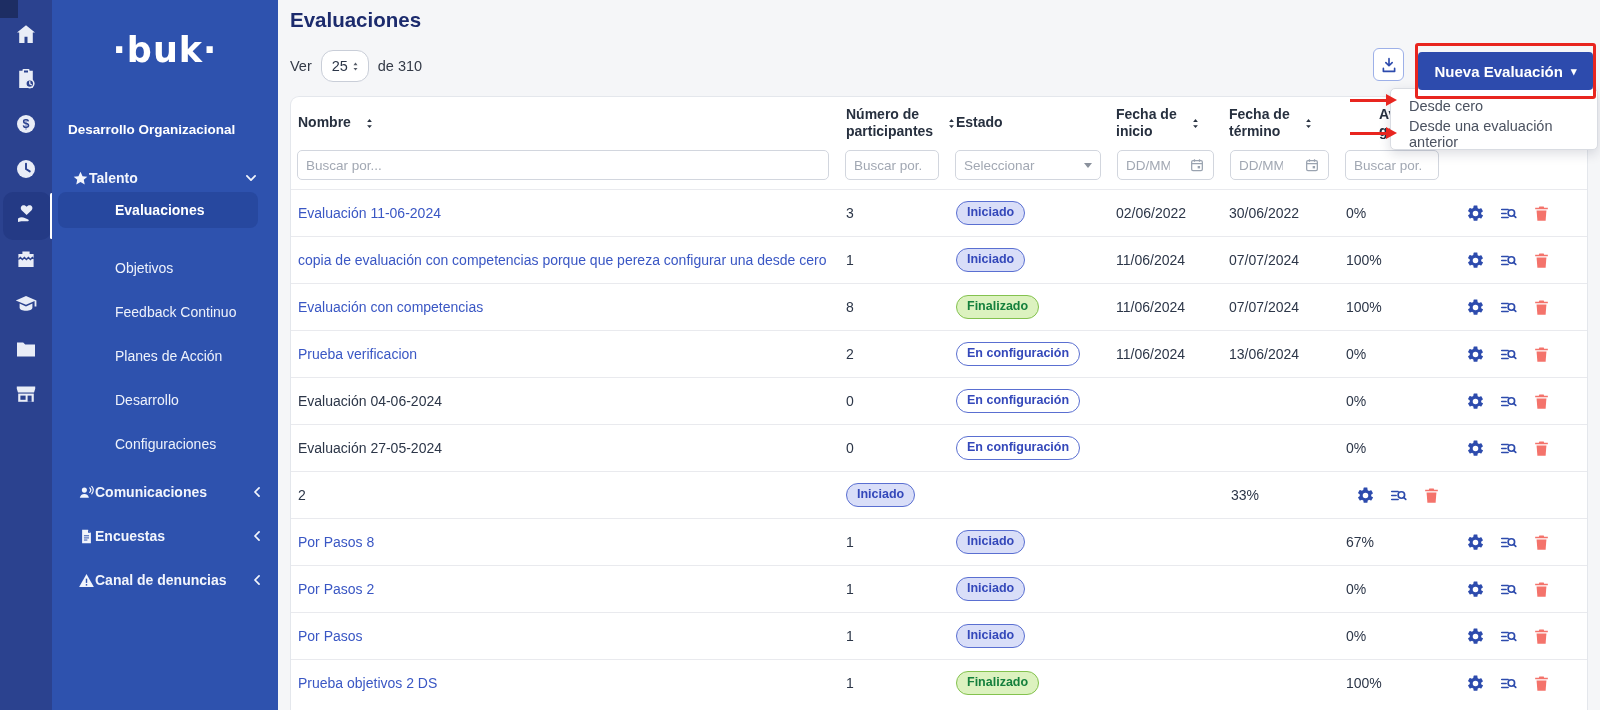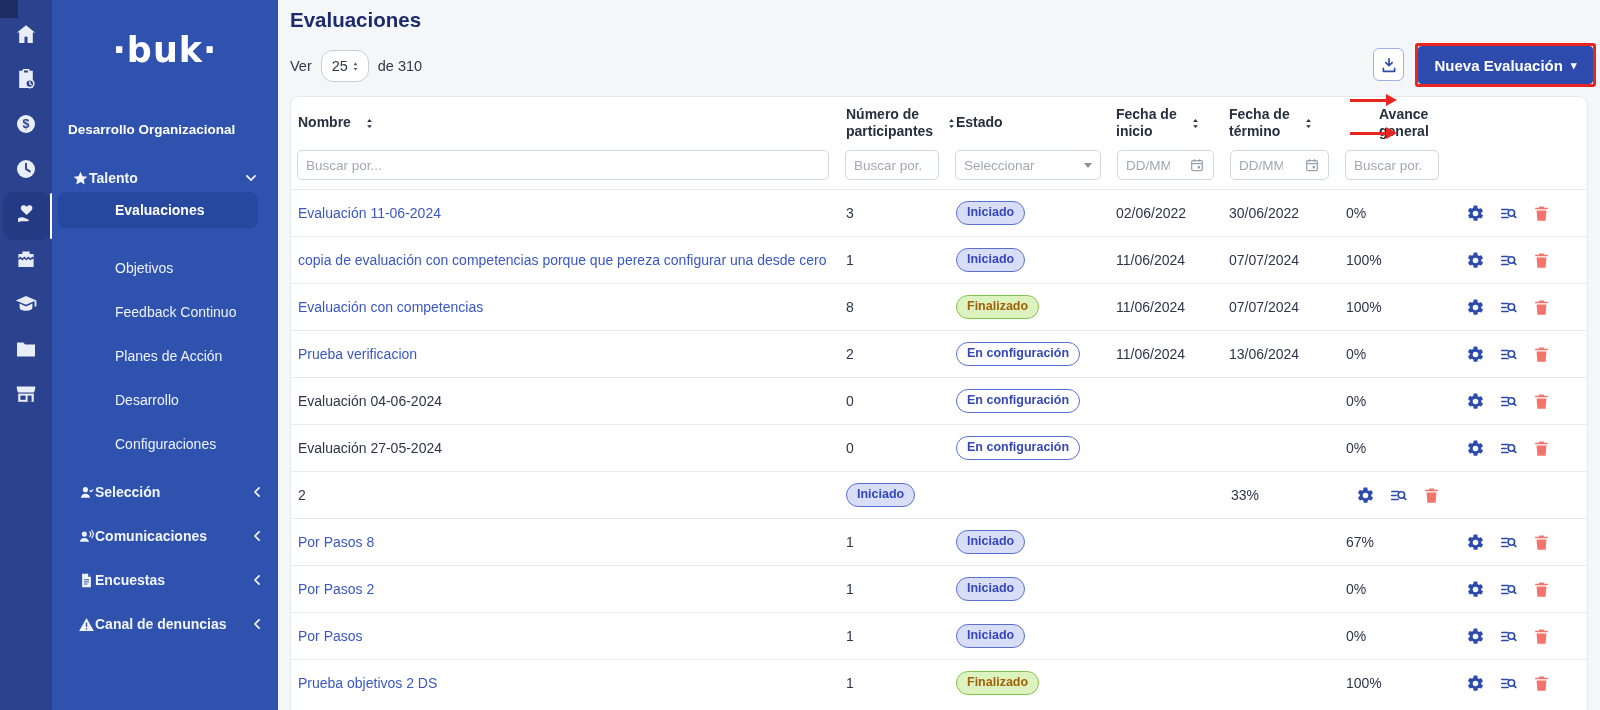--- a/index.html
+++ b/index.html
@@ -34,21 +34,21 @@
   
   .main{position:absolute;left:278px;top:0;width:1322px;height:710px;background:#f5f6f8;}
   .page-title{position:absolute;left:12px;top:8px;font-size:20.5px;font-weight:700;color:#1c2b6d;margin:0;}
   .ver-row{position:absolute;left:12px;top:50px;display:flex;align-items:center;font-size:14.5px;color:#333a47;}
   .pagesize{width:48px;height:32px;margin:0 9px;background:#fff;border:1px solid #c9ced8;border-radius:12px;display:flex;align-items:center;justify-content:space-between;padding:0 7px 0 10px;font-size:14.5px;color:#2c3648;}
   .pagesize svg{width:11px;height:13px;color:#555c68;}
 
   .download-btn{position:absolute;left:1095px;top:48px;width:31px;height:33px;background:#fff;border:1px solid #9db0e8;border-radius:6px;display:flex;align-items:center;justify-content:center;color:#2d4bad;cursor:pointer;padding:0;}
   .download-btn svg{width:18px;height:18px;}
 
-  .annotation-box{position:absolute;left:1137px;top:43px;width:181px;height:44px;border:3px solid #e8251f;border-radius:3px;z-index:7;display:flex;align-items:center;justify-content:center;}
+  .annotation-box{position:absolute;left:1137px;top:43px;width:181px;height:56px;border:3px solid #e8251f;border-radius:3px;z-index:7;display:flex;align-items:center;justify-content:center;}
   .new-eval{width:175px;height:38px;background:#2d4bad;border:none;border-radius:4px;color:#fff;font-size:15px;font-weight:700;display:flex;align-items:center;justify-content:center;gap:8px;cursor:pointer;}
   .new-eval .caret{font-size:11px;line-height:1;}
 
   .dropdown{position:absolute;left:1112px;top:88px;width:208px;height:62px;background:#fff;border:1px solid #d9dce2;border-radius:5px;box-shadow:0 4px 12px rgba(20,30,60,.14);z-index:6;padding-top:3px;}
   .dropdown-item{height:28px;display:flex;align-items:center;padding-left:18px;font-size:14.5px;color:#4b5260;cursor:pointer;}
 
   .red-arrow{position:absolute;width:37px;height:3px;background:#e8251f;z-index:9;}
   .red-arrow::after{content:"";position:absolute;right:-10px;top:-5px;border-left:11px solid #e8251f;border-top:6px solid transparent;border-bottom:6px solid transparent;}
 
   
@@ -69,21 +69,21 @@
   .fake-input .cal{color:#9aa3b0;display:flex;}
   .fake-input .cal svg{width:16px;height:16px;}
   .fake-input .sel-caret{width:0;height:0;border-top:5px solid #8a919c;border-left:4.5px solid transparent;border-right:4.5px solid transparent;}
   .tbody .trow{height:47px;border-top:1px solid #e9eaee;align-items:center;font-size:14px;color:#2c3648;}
   .cell{padding-left:7px;overflow:hidden;white-space:nowrap;}
   .cell.dates{padding-left:5px;}
   .name{color:#3a57c4;text-decoration:none;cursor:pointer;}
   .name.plain{color:#2c3648;cursor:default;}
   .badge{display:inline-block;margin-left:0;padding:3px 10px 4px;border-radius:999px;font-size:12.5px;font-weight:700;line-height:1.15;}
   .badge.iniciado{background:#d9def8;border:1px solid #5a6fd1;color:#3448ba;}
-  .badge.finalizado{background:#dcf2bf;border:1px solid #84c24f;color:#a16207;}
+  .badge.finalizado{background:#dcf2bf;border:1px solid #84c24f;color:#15803d;}
   .badge.config{background:#ffffff;border:1px solid #5a6fd1;color:#3448ba;}
   .actions{display:flex;align-items:center;gap:14px;padding-left:17px;}
   .icon-btn{background:none;border:none;padding:0;cursor:pointer;display:flex;align-items:center;}
   .icon-btn svg{width:19px;height:19px;}
   .icon-btn.gear,.icon-btn.detail{color:#2d4bad;}
   .icon-btn.trash{color:#f4736b;}
 </style>
 </head>
 <body>
 
@@ -187,35 +187,20 @@
 
         <div class="submenu-item">Planes de Acción</div>
 
         <div class="submenu-item">Desarrollo</div>
 
         <div class="submenu-item">Configuraciones</div>
       </div>
 
     <div class="sections">
 
-        <div class="menu-row" style="position:relative;margin-bottom:8px;">
-          <span class="mi">
-            <svg viewBox="0 0 24 24" fill="currentColor">
-              <circle cx="10.5" cy="8" r="3.6"></circle>
-              <path d="M4 19.4c.5-3.6 3.1-5.7 6.5-5.7s6 2.1 6.5 5.7z"></path>
-              <path d="M17 9.5l1.4 1.4 2.6-2.6" stroke="currentColor" stroke-width="1.8" fill="none" stroke-linecap="round"></path>
-            </svg>
-          </span>
-          <span class="lbl">Selección</span>
-          <span class="chev">
-            <svg viewBox="0 0 24 24" fill="none" stroke="currentColor" stroke-width="3" stroke-linecap="round" stroke-linejoin="round">
-              <path d="M15.5 5l-7 7 7 7"></path>
-            </svg>
-          </span>
-        </div>
 
         <div class="menu-row" style="position:relative;margin-bottom:8px;">
           <span class="mi">
             <svg viewBox="0 0 24 24" fill="currentColor">
               <circle cx="9" cy="8.6" r="3.6"></circle>
               <path d="M2.6 19.4c.5-3.4 3-5.4 6.4-5.4s5.9 2 6.4 5.4z"></path>
               <path d="M16.6 5.4q3 3.2 0 6.4M19.4 3.4q4.4 4.6 0 10.4" stroke="currentColor" stroke-width="1.7" fill="none" stroke-linecap="round"></path>
             </svg>
           </span>
           <span class="lbl">Comunicaciones</span>
@@ -286,20 +271,26 @@
         </span>
     </button>
 
     <div class="annotation-box">
       <button class="new-eval">
         <span>Nueva Evaluación</span>
         <span class="caret">▾</span>
       </button>
     </div>
 
+    <div class="dropdown">
+
+        <div class="dropdown-item">Desde cero</div>
+
+        <div class="dropdown-item">Desde una evaluación anterior</div>
+      </div>
 
     <div class="red-arrow" style="left:1072px;top:99px;"></div>
     <div class="red-arrow" style="left:1072px;top:132px;"></div>
 
     <section class="card">
 
       <div class="trow thead">
         <div class="hcell" style="padding-left:7px;">
           <span>Nombre</span>
           <span class="sort">

